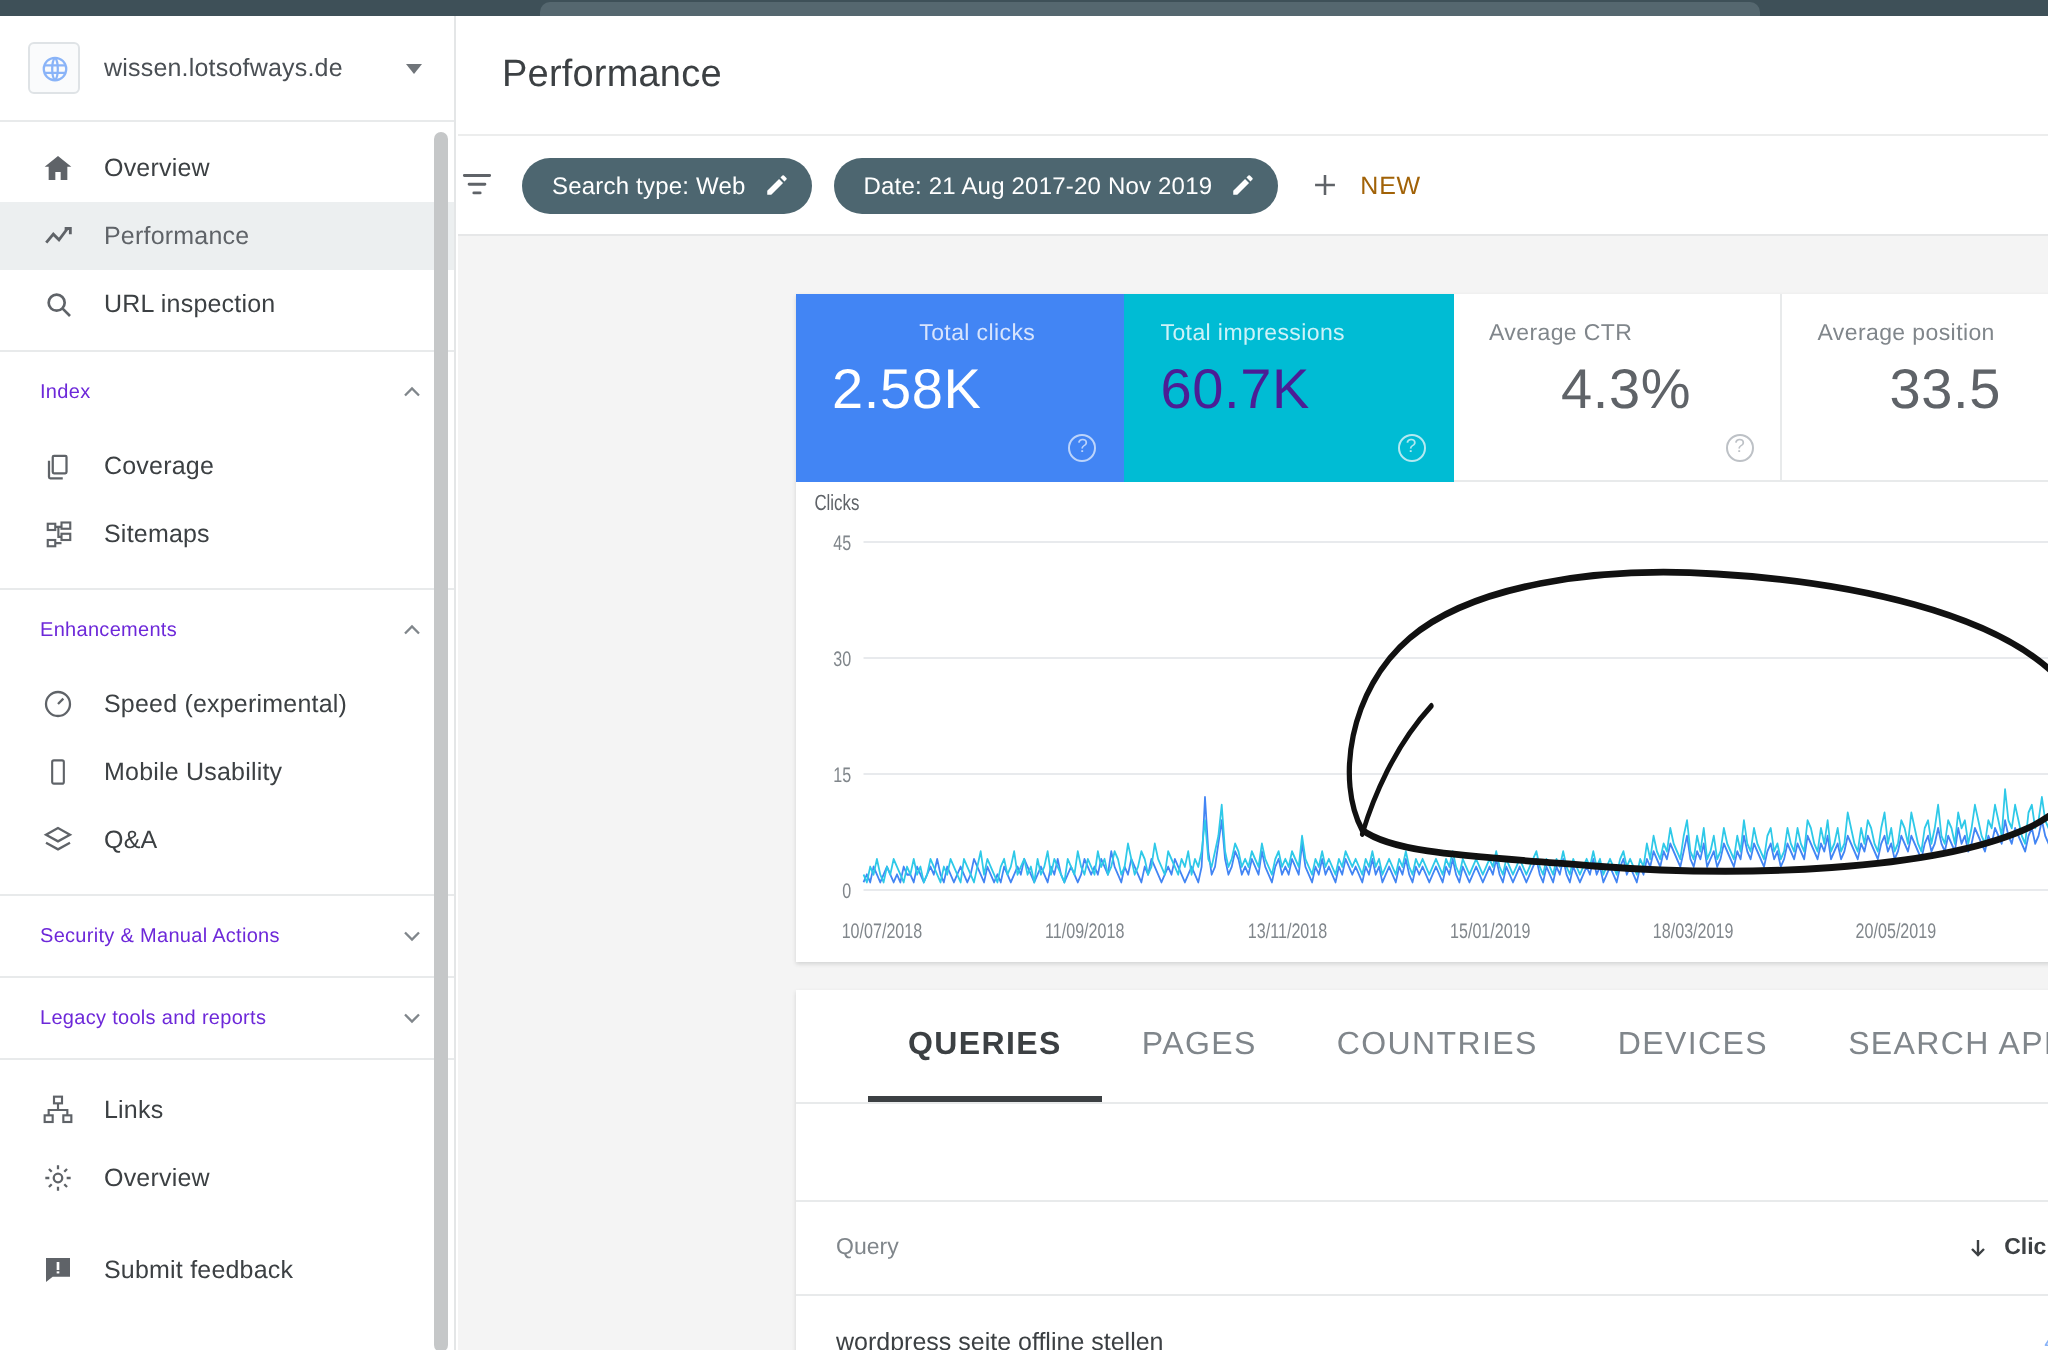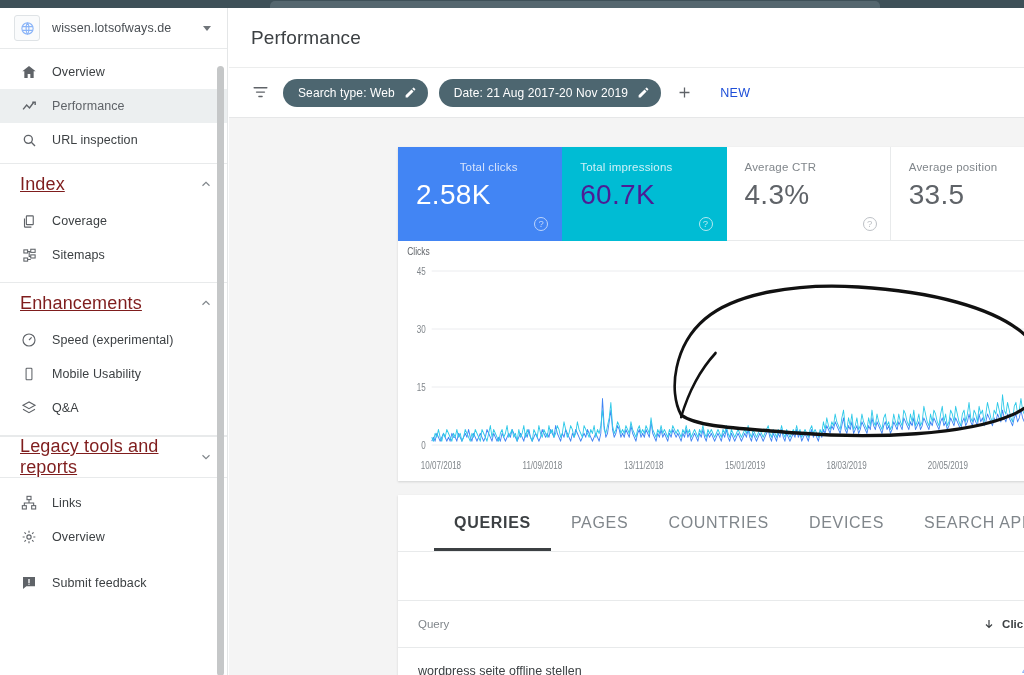--- a/index.html
+++ b/index.html
@@ -21,21 +21,21 @@
     background: #55676f; border-radius: 5px 5px 0 0;
   }
 
   
   .sidebar {
     position: absolute; top: 8px; left: 0; width: 228px; height: 667px;
     background: #ffffff; border-right: 1px solid #e4e6e7;
     overflow: hidden;
   }
   .prop-select {
-    display: flex; align-items: center; height: 41px;
+    display: flex; align-items: center; height: 53px;
     padding: 0 12px 0 14px; border-bottom: 1px solid #e8eaeb;
     cursor: pointer;
   }
   .prop-icon {
     width: 26px; height: 26px; flex: 0 0 26px;
     border: 1px solid #dfe3e6; border-radius: 3px;
     background: #fafbfc;
     display: flex; align-items: center; justify-content: center;
   }
   .prop-name {
@@ -65,21 +65,21 @@
     color: #5f6368; margin-right: 14px;
   }
   .nav-ico svg { display: block; }
   .nav-label { white-space: nowrap; }
 
   .nav-section {
     display: flex; align-items: center; height: 40px;
     padding: 0 14px 0 20px; cursor: pointer;
   }
   .nav-section .sec-label {
-    flex: 1; font-size: 18px; color: #7f1d1d; letter-spacing: .15px; text-decoration: underline;
+    flex: 1; font-size: 10px; color: #6d28d9; letter-spacing: .15px;
   }
   .chev { width: 14px; height: 14px; color: #80868b; }
 
   
   .sb-track {
     position: absolute; top: 58px; right: 0px; width: 11px; bottom: 0;
     background: transparent;
   }
   .sb-thumb {
     position: absolute; top: 0px; left: 1px; width: 7px; height: 610px;
@@ -93,38 +93,38 @@
   }
   .page-header {
     height: 60px; background: #ffffff;
     display: flex; align-items: center; padding-left: 22px;
     border-bottom: 1px solid #eceded;
   }
   .page-title { font-size: 19px; color: #3c4043; font-weight: 400; letter-spacing: .1px; }
 
   .filterbar {
     height: 50px; background: #ffffff;
-    display: flex; align-items: center; padding-left: 22px;
+    display: flex; align-items: center; 
     border-bottom: 1px solid #e6e7e8;
   }
   .funnel { width: 20px; height: 20px; color: #5f6368; margin-right: 12px; }
   .chip {
     display: flex; align-items: center; height: 28px;
     background: #4d6670; color: #ffffff;
     border-radius: 14px; padding: 0 11px 0 15px;
     font-size: 12px; margin-right: 11px; cursor: pointer;
     white-space: nowrap; letter-spacing: .1px;
   }
   .chip .pencil { width: 13px; height: 13px; margin-left: 9px; color:#ffffff; }
   .newbtn {
     display: flex; align-items: center; cursor: pointer;
     color: #5f6368; margin-left: 4px;
   }
   .plus { width: 17px; height: 17px; margin-right: 9px; color:#5f6368; }
-  .new-label { font-size: 12.5px; color: #1d4ed8; letter-spacing: .4px; margin-left: 18px; }
+  .new-label { font-size: 12.5px; color: #a16207; letter-spacing: .4px; }
 
   
   .content { position: absolute; top: 111px; left: 0; right: 0; bottom: 0; }
 
   .card {
     position: absolute; left: 169px; right: -30px;
     background: #ffffff;
     box-shadow: 0 1px 2px rgba(60,64,67,.18);
   }
   #chart-card { top: 28px; height: 334px; }
@@ -140,21 +140,21 @@
   .metric:last-child { border-right: none; }
   .metric .m-label { font-size: 11.5px; letter-spacing: .2px; }
   .metric .m-value { font-size: 28px; margin-top: 6px; font-weight: 400; letter-spacing: .3px; }
   .metric.sel-blue { background: #4285f4; border-right-color: #4285f4; border-bottom-color:#4285f4; }
   .metric.sel-blue .m-label { color: #d7e4fd; text-align: center; }
   .metric.sel-blue .m-value { color: #ffffff; }
   .metric.sel-teal { background: #00bcd4; border-right-color:#00bcd4; border-bottom-color:#00bcd4; }
   .metric.sel-teal .m-label { color: #cdf2f8; }
   .metric.sel-teal .m-value { color: #4c1d95; }
   .metric.plain .m-label { color: #80868b; }
-  .metric.plain .m-value { color: #5f6368; }
+  .metric.plain .m-value { color: #5f6368; margin-left: 36px; }
   .help {
     position: absolute; right: 13px; bottom: 9px;
     width: 14px; height: 14px; border-radius: 50%;
     border: 1px solid currentColor;
     font-size: 9.5px; line-height: 12px; text-align: center;
     cursor: pointer;
   }
   .metric.sel-blue .help { color: #bcd4fb; }
   .metric.sel-teal .help { color: #b4e9f1; }
   .metric.plain .help { color: #bdc1c6; }
@@ -315,20 +315,28 @@
             <path d="M12 3 3 8l9 5 9-5z"></path>
             <path d="M3 14l9 5 9-5"></path>
           </svg>
       </span>
       <span class="nav-label">Q&amp;A</span>
     </div>
 
     <div style="height:10px"></div>
     <div class="nav-sep"></div>
 
+    <div class="nav-section">
+      <span class="sec-label">Security &amp; Manual Actions</span>
+      <span class="chev">
+        <svg width="14" height="14" viewBox="0 0 24 24" fill="none" stroke="currentColor" stroke-width="2">
+            <path d="M6 9l6 6 6-6"></path>
+          </svg>
+      </span>
+    </div>
 
     <div class="nav-sep"></div>
 
     <div class="nav-section">
       <span class="sec-label">Legacy tools and reports</span>
       <span class="chev">
         <svg width="14" height="14" viewBox="0 0 24 24" fill="none" stroke="currentColor" stroke-width="2">
             <path d="M6 9l6 6 6-6"></path>
           </svg>
       </span>

